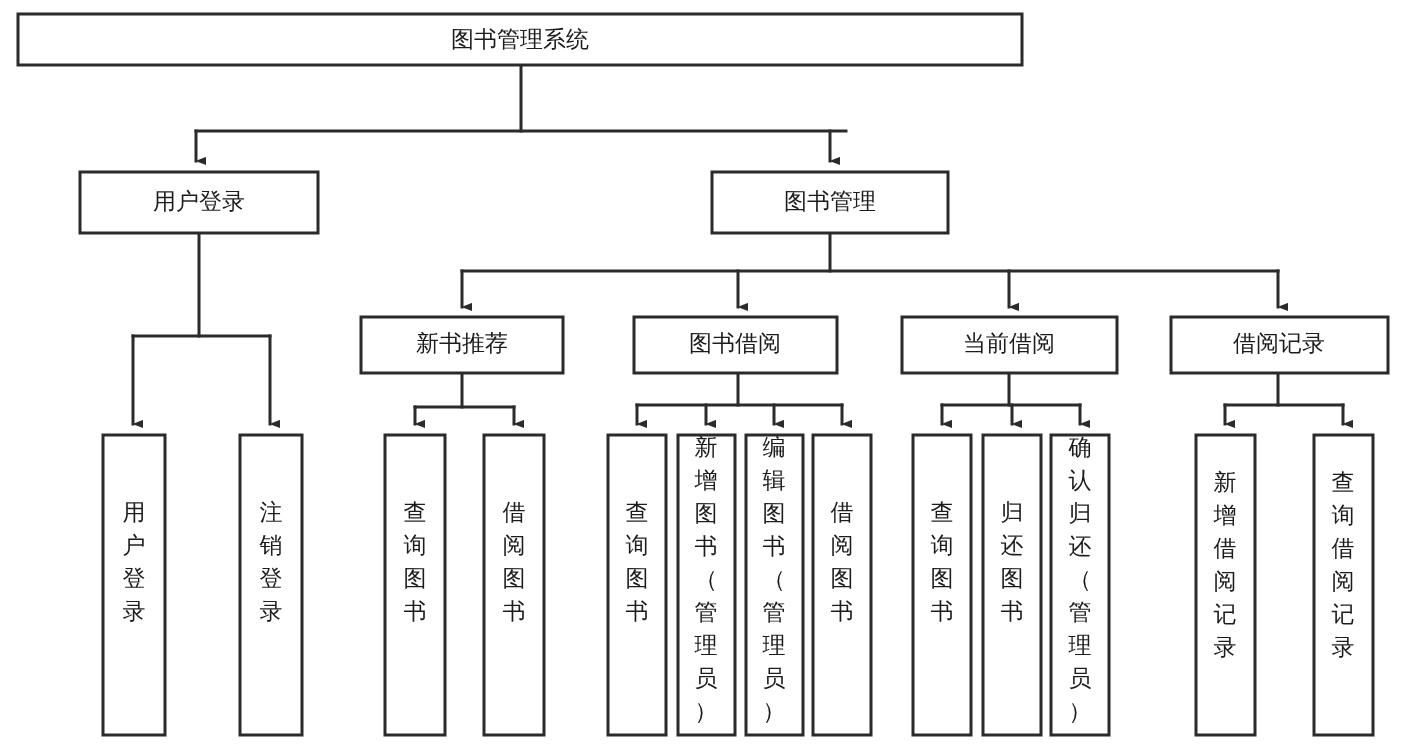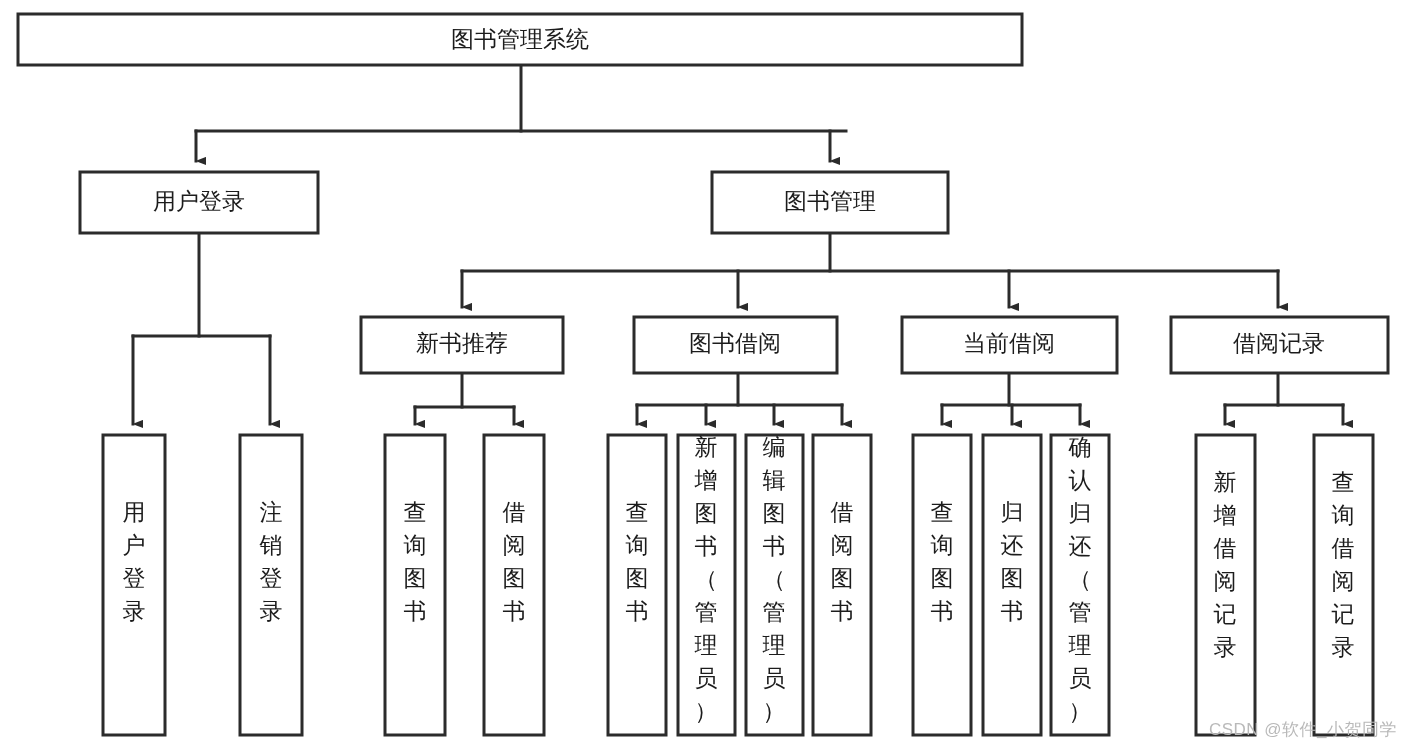--- a/index.html
+++ b/index.html
@@ -212,14 +212,13 @@
       <text class="node-label-v" x="1225" y="490"><tspan x="1225" y="490">新</tspan><tspan x="1225" y="523">增</tspan><tspan x="1225" y="556">借</tspan><tspan x="1225" y="589">阅</tspan><tspan x="1225" y="622">记</tspan><tspan x="1225" y="655">录</tspan></text>
     </g>
 
     <g>
       <rect class="node-box" x="1314" y="435" width="59" height="300"></rect>
       <text class="node-label-v" x="1343" y="490"><tspan x="1343" y="490">查</tspan><tspan x="1343" y="523">询</tspan><tspan x="1343" y="556">借</tspan><tspan x="1343" y="589">阅</tspan><tspan x="1343" y="622">记</tspan><tspan x="1343" y="655">录</tspan></text>
     </g>
 
   </svg>
 
-  <div class="watermark">CSDN @软件_小贺同学</div>
 </div>
 
 </body></html>

